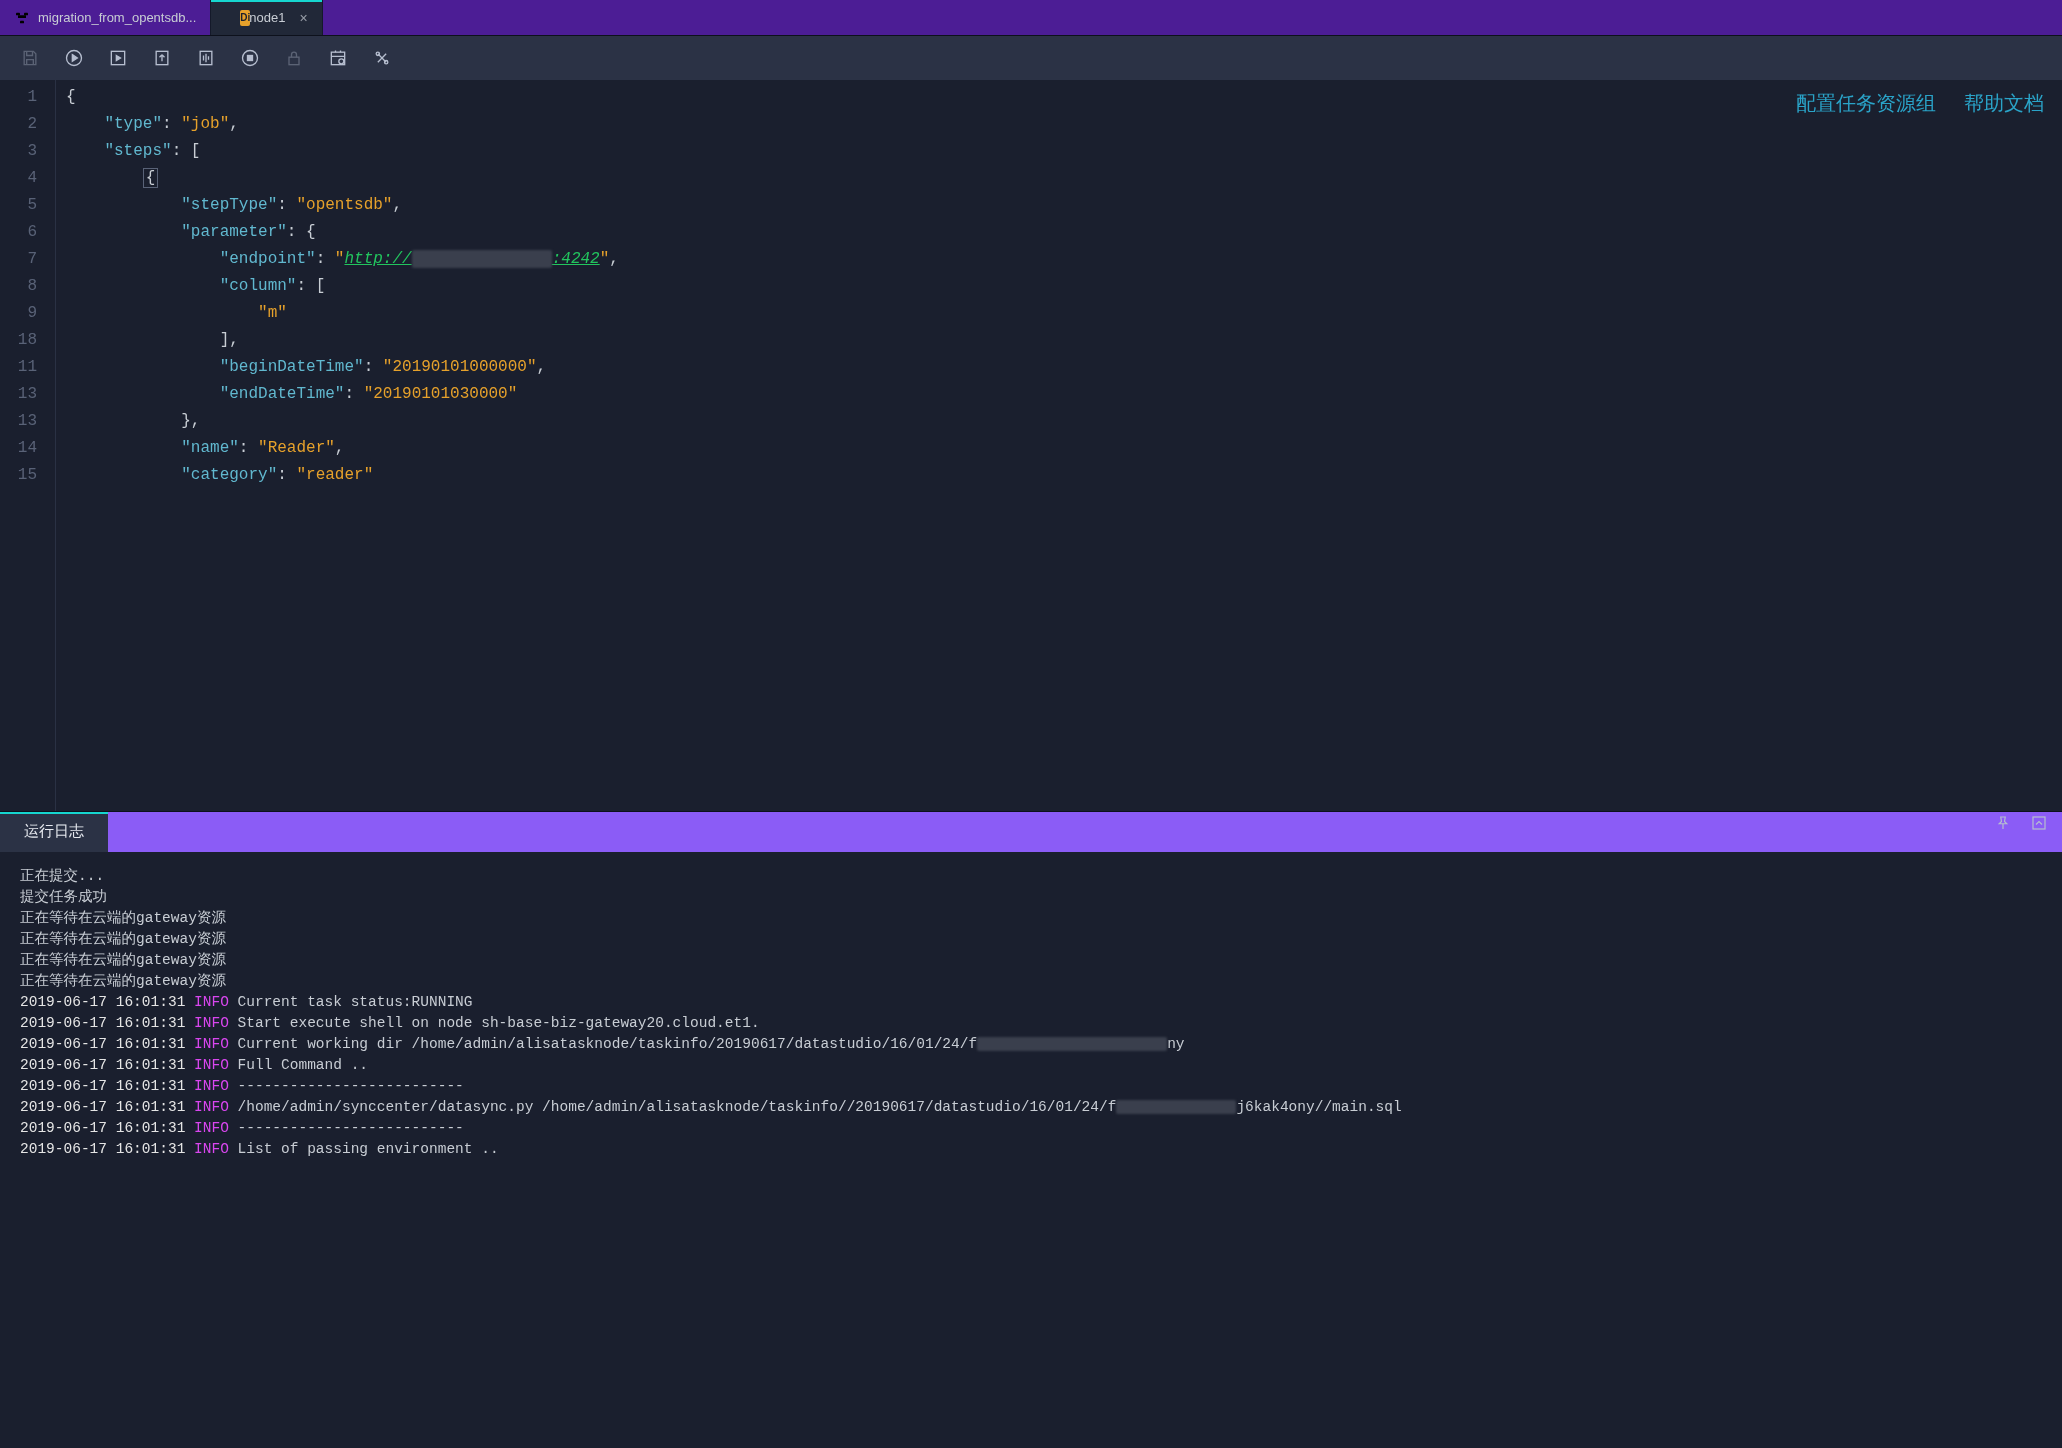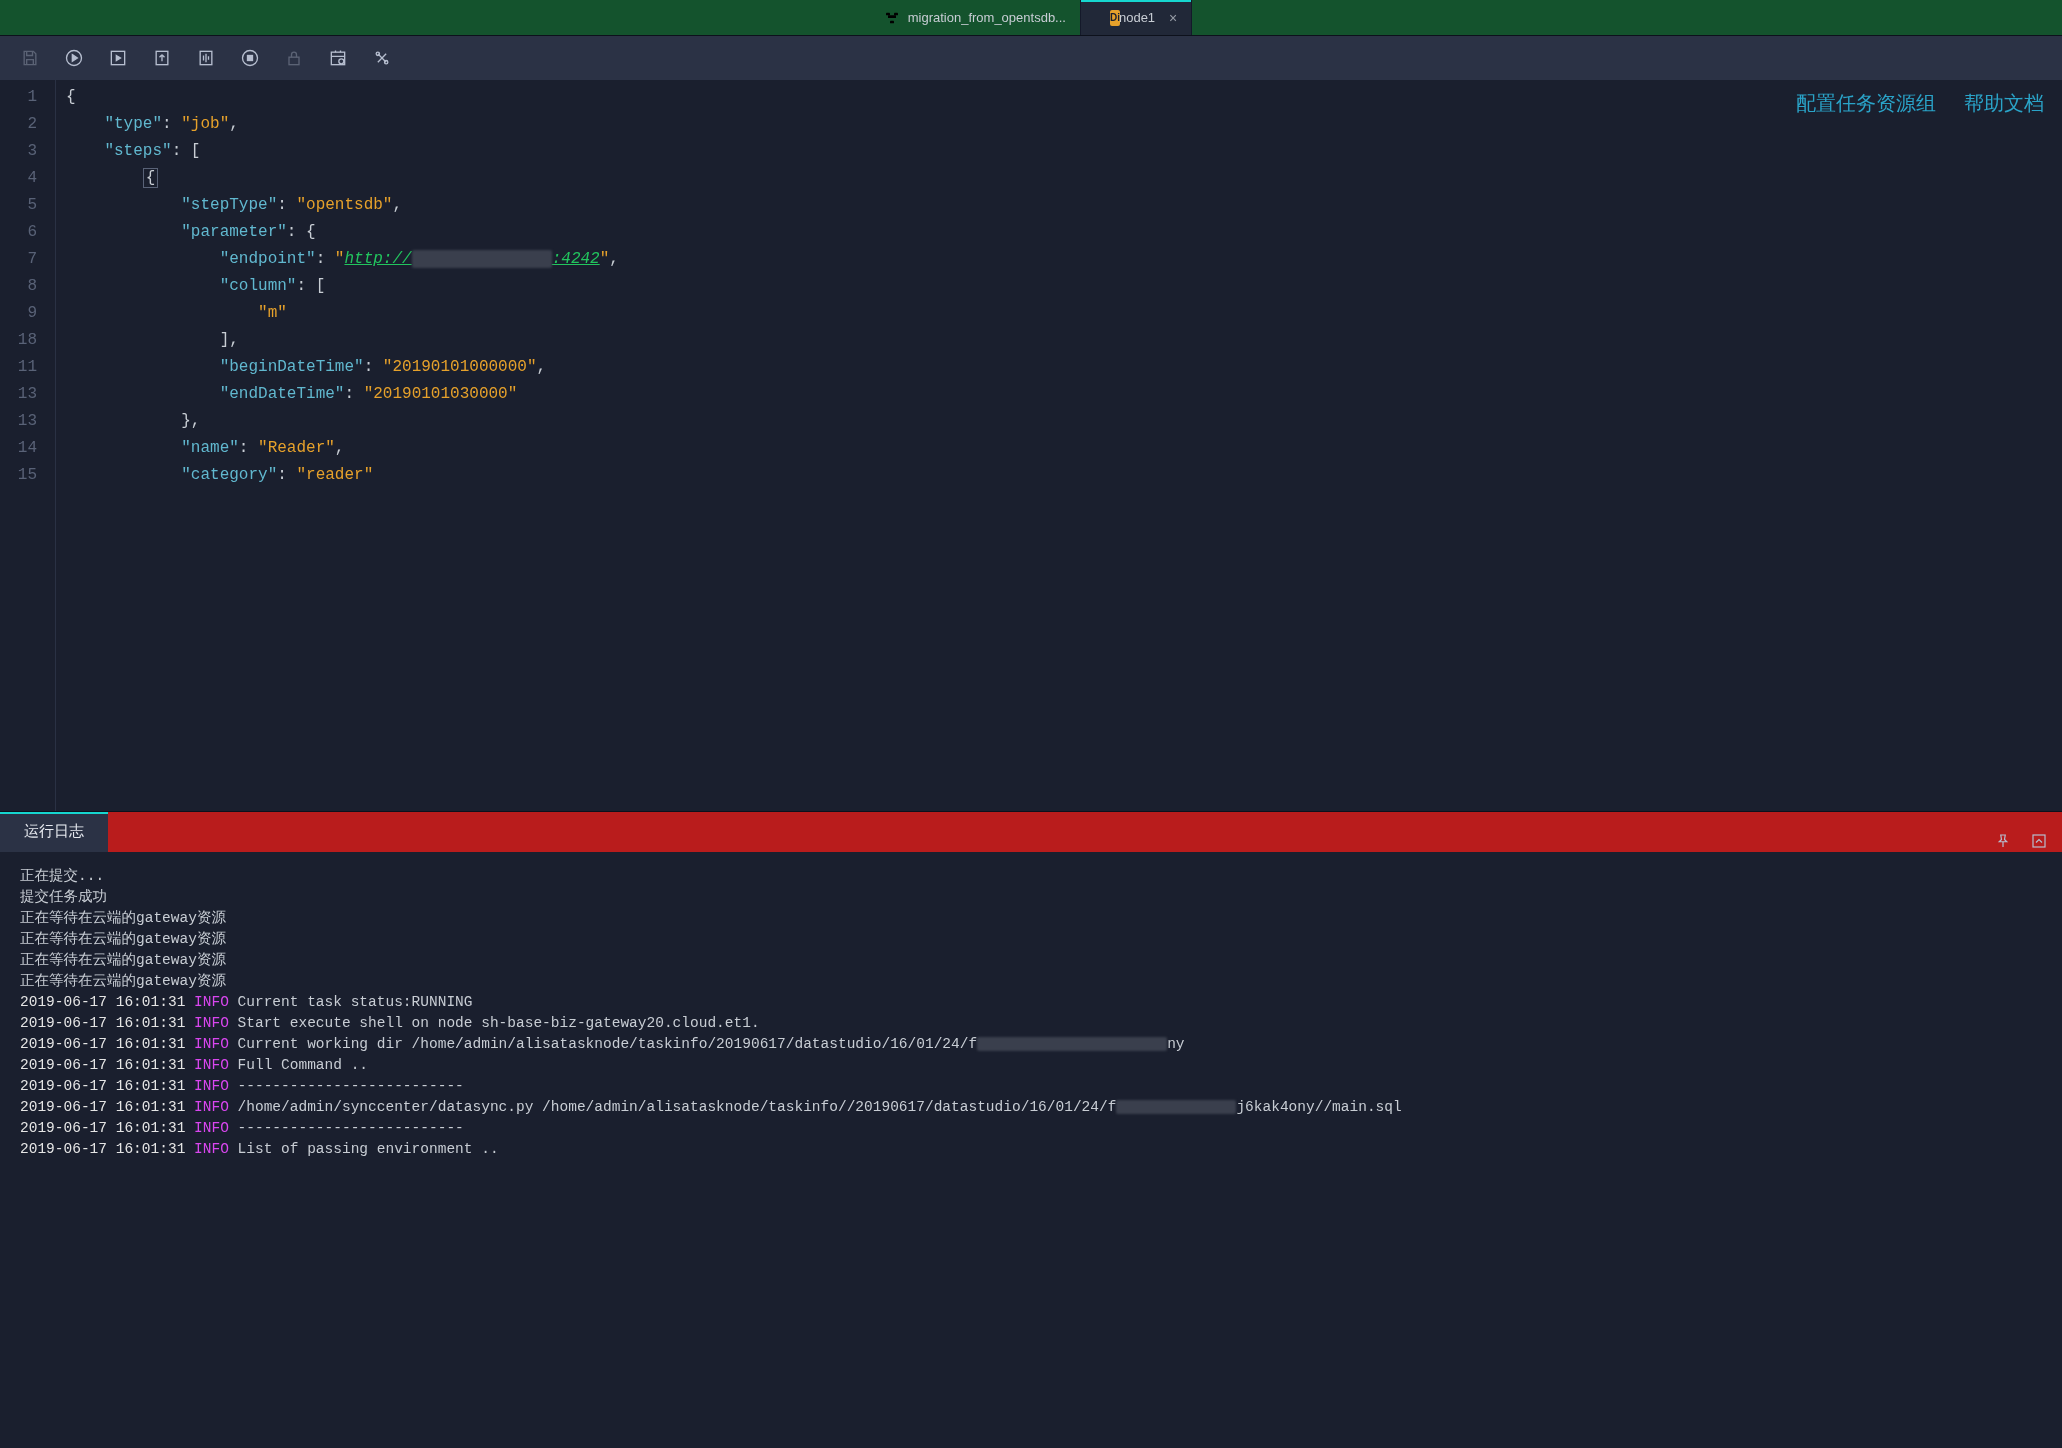--- a/index.html
+++ b/index.html
@@ -9,24 +9,23 @@
     color: #c8cdd4;
     font-family: "Helvetica Neue", Arial, sans-serif;
     font-size: 14px;
     overflow: hidden;
   }
 
   
   .tabbar {
     display: flex;
     align-items: stretch;
-    background: #14532d;
+    background: #4c1d95;
     height: 36px;
     border-bottom: 1px solid #0d111c;
-    justify-content: center;
   }
   .tab {
     display: flex;
     align-items: center;
     gap: 8px;
     padding: 0 14px;
     max-width: 260px;
     color: #c8cdd4;
     cursor: pointer;
     position: relative;
@@ -139,22 +138,22 @@
 
   
   .log-panel {
     background: #1a1f2e;
     border-top: 1px solid #0d111c;
     height: 44%;
     display:flex; flex-direction:column;
   }
   .log-tabs {
     display:flex;
-    align-items:flex-end;
-    background:#b91c1c;
+    align-items:flex-start;
+    background:#8b5cf6;
     height: 40px;
   }
   .log-tab {
     position: relative;
     background:#2b3245;
     color:#e6e9ef;
     padding: 0 24px;
     height: 100%;
     display:flex; align-items:center;
     font-size: 15px;

